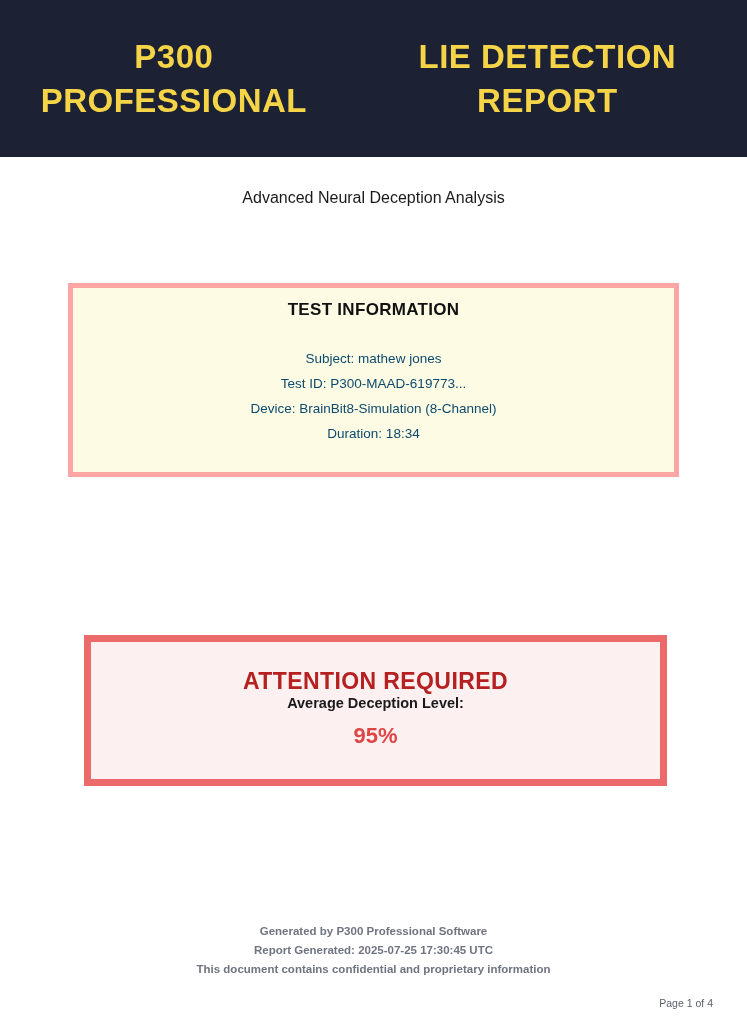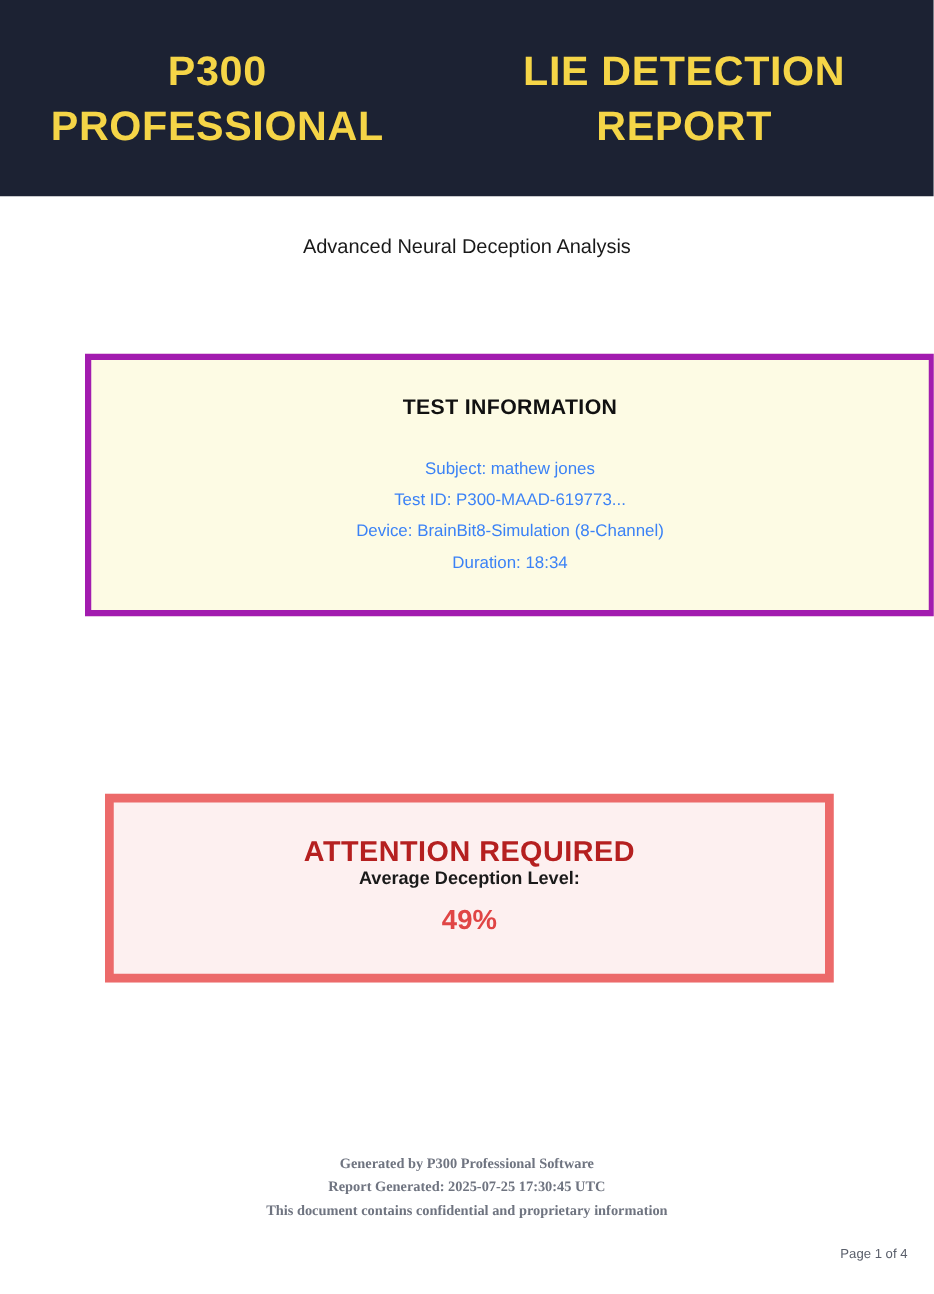--- a/index.html
+++ b/index.html
@@ -42,37 +42,37 @@
     font-weight: normal;
     color: #1a1a1a;
     margin-top: 32px;
   }
 
   
   .info-card {
     position: absolute;
     left: 68px;
     top: 283px;
-    width: 680px;
+    width: 611px;
     box-sizing: border-box;
     background: #fdfbe4;
-    border: 5px solid #a21caf;
-    padding: 28px 20px 26px 20px;
+    border: 5px solid #fca5a5;
+    padding: 12px 20px 26px 20px;
     text-align: center;
   }
   .info-card-title {
     font-size: 17px;
     font-weight: bold;
     color: #111111;
     margin-bottom: 26px;
     letter-spacing: 0.3px;
   }
   .info-row {
     font-size: 13.5px;
-    color: #3b82f6;
+    color: #0c4a6e;
     line-height: 25px;
   }
 
   
   .alert-card {
     position: absolute;
     left: 84px;
     top: 635px;
     width: 583px;
     box-sizing: border-box;
@@ -103,25 +103,24 @@
   .footer {
     position: absolute;
     left: 0;
     right: 0;
     top: 922px;
     text-align: center;
     color: #6f7480;
     font-size: 11.5px;
     font-weight: bold;
     line-height: 19px;
-    font-family: Liberation Serif, serif;
   }
   .page-number {
     position: absolute;
-    right: 21px;
+    right: 34px;
     top: 997px;
     font-size: 10.5px;
     color: #5a5f6b;
   }
 </style>
 </head>
 <body>
 
 <div class="header-banner">
   <div class="header-title-line">P300 PROFESSIONAL</div>
@@ -134,21 +133,21 @@
   <div class="info-card-title">TEST INFORMATION</div>
   <div class="info-row">Subject: mathew jones</div>
   <div class="info-row">Test ID: P300-MAAD-619773...</div>
   <div class="info-row">Device: BrainBit8-Simulation (8-Channel)</div>
   <div class="info-row">Duration: 18:34</div>
 </div>
 
 <div class="alert-card">
   <div class="alert-title">ATTENTION REQUIRED</div>
   <div class="alert-label">Average Deception Level:</div>
-  <div class="alert-value">49%</div>
+  <div class="alert-value">95%</div>
 </div>
 
 <div class="footer">
   <div>Generated by P300 Professional Software</div>
   <div>Report Generated: 2025-07-25 17:30:45 UTC</div>
   <div>This document contains confidential and proprietary information</div>
 </div>
 
 <div class="page-number">Page 1 of 4</div>
 

